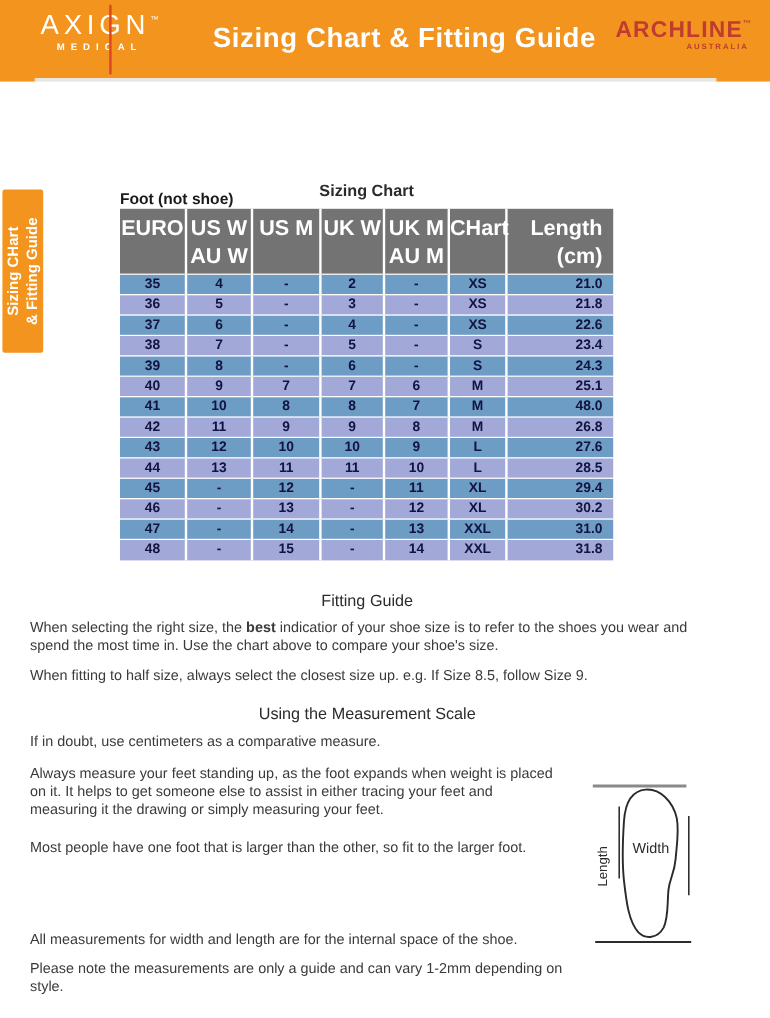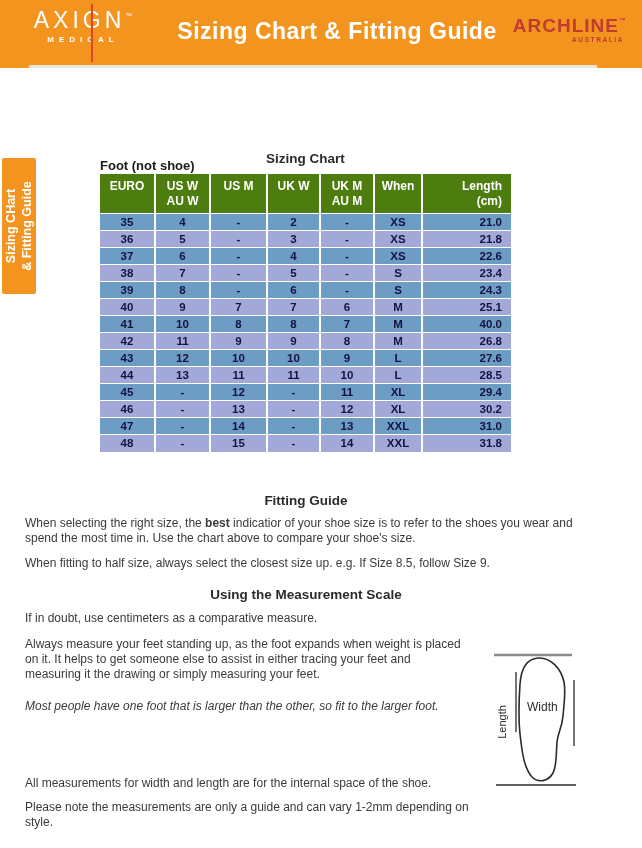--- a/index.html
+++ b/index.html
@@ -33,34 +33,34 @@
     position:absolute; top:50%; left:50%;
     transform:translate(-50%,-50%) rotate(-90deg);
     white-space:nowrap; text-align:center; color:#fff;
     font-size:12.5px; font-weight:bold; line-height:1.28;
   }
   
   .chart-title { position:absolute; left:100px; top:151px; width:411px; text-align:center; font-size:13.5px; font-weight:bold; color:#2b2b2b; }
   .foot-note { position:absolute; left:100px; top:158px; width:411px; text-align:left; font-size:13px; font-weight:bold; color:#1a1a1a; }
   table.sizing-table { position:absolute; left:100px; top:174px; width:411px; border-collapse:collapse; table-layout:fixed; }
   .sizing-table th {
-    background:#4d7c0f; color:#fff; font-size:12px; font-weight:bold;
+    background:#737373; color:#fff; font-size:18px; font-weight:bold;
     vertical-align:top; padding:5px 0 4px 0; line-height:1.25; height:36px;
   }
   .sizing-table td {
     font-size:11.5px; font-weight:bold; color:#13133f; text-align:center;
     height:17px; padding:0;
   }
   .sizing-table th + th, .sizing-table td + td { border-left:2px solid #fff; }
   .sizing-table tbody tr td { border-top:1.5px solid #fff; }
   .sizing-table tbody tr:nth-child(odd) td  { background:#6D9CC4; }
   .sizing-table tbody tr:nth-child(even) td { background:#A2A9D8; }
   .sizing-table td.len, .sizing-table th.len { text-align:right; padding-right:9px; }
   
-  .h-center { position:absolute; left:0; width:612px; text-align:center; font-size:13.5px; font-weight:bold; color:#2b2b2b; }
+  .h-center { position:absolute; left:0; width:612px; text-align:center; font-size:13.5px; font-weight:normal; color:#2b2b2b; }
   .body-p { position:absolute; font-size:12px; line-height:15px; color:#3a3a3a; }
   
   .foot-svg { position:absolute; left:486px; top:644px; }
 </style>
 </head>
 <body>
 
 <div class="page">
 
   <div class="header">
@@ -110,21 +110,21 @@
             <div>US M</div>
           </th>
           <th>
             <div>UK W</div>
           </th>
           <th>
             <div>UK M</div>
             <div>AU M</div>
           </th>
           <th>
-            <div>When</div>
+            <div>CHart</div>
           </th>
           <th class="len">
             <div>Length</div>
             <div>(cm)</div>
           </th>
         </tr>
     </thead>
     <tbody>
         <tr>
           <td>35</td>
@@ -180,21 +180,21 @@
           <td>M</td>
           <td class="len">25.1</td>
         </tr>
         <tr>
           <td>41</td>
           <td>10</td>
           <td>8</td>
           <td>8</td>
           <td>7</td>
           <td>M</td>
-          <td class="len">40.0</td>
+          <td class="len">48.0</td>
         </tr>
         <tr>
           <td>42</td>
           <td>11</td>
           <td>9</td>
           <td>9</td>
           <td>8</td>
           <td>M</td>
           <td class="len">26.8</td>
         </tr>
@@ -255,21 +255,21 @@
       </tbody>
   </table>
 
   <div class="h-center" style="top:493px;">Fitting Guide</div>
   <p class="body-p" style="left:25px; top:516px; width:578px;"><span>When selecting the right size, the </span><b>best</b><span> indicatior of your shoe size is to refer to the shoes you wear and spend the most time in. Use the chart above to compare your shoe's size.</span></p>
   <p class="body-p" style="left:25px; top:556px; width:585px;">When fitting to half size, always select the closest size up. e.g. If Size 8.5, follow Size 9.</p>
 
   <div class="h-center" style="top:587px;">Using the Measurement Scale</div>
   <p class="body-p" style="left:25px; top:611px; width:560px;">If in doubt, use centimeters as a comparative measure.</p>
   <p class="body-p" style="left:25px; top:637px; width:440px;">Always measure your feet standing up, as the foot expands when weight is placed on it. It helps to get someone else to assist in either tracing your feet and measuring it the drawing or simply measuring your feet.</p>
-  <p class="body-p" style="left:25px; top:699px; width:460px;font-style:italic;">Most people have one foot that is larger than the other, so fit to the larger foot.</p>
+  <p class="body-p" style="left:25px; top:699px; width:460px;">Most people have one foot that is larger than the other, so fit to the larger foot.</p>
   <p class="body-p" style="left:25px; top:776px; width:460px;">All measurements for width and length are for the internal space of the shoe.</p>
   <p class="body-p" style="left:25px; top:786px; width:455px;margin-top:14px;">Please note the measurements are only a guide and can vary 1-2mm depending on style.</p>
 
   <svg class="foot-svg" width="156" height="152" viewBox="0 0 156 152">
     <line x1="8" y1="11" x2="86" y2="11" stroke="#8a8a8a" stroke-width="2.6"></line>
     <path d="M 52 14
              C 40 15, 35 26, 34 40
              C 33 55, 32 72, 34 90
              C 36 108, 38 124, 46 133
              C 52 139, 62 138, 67 129

